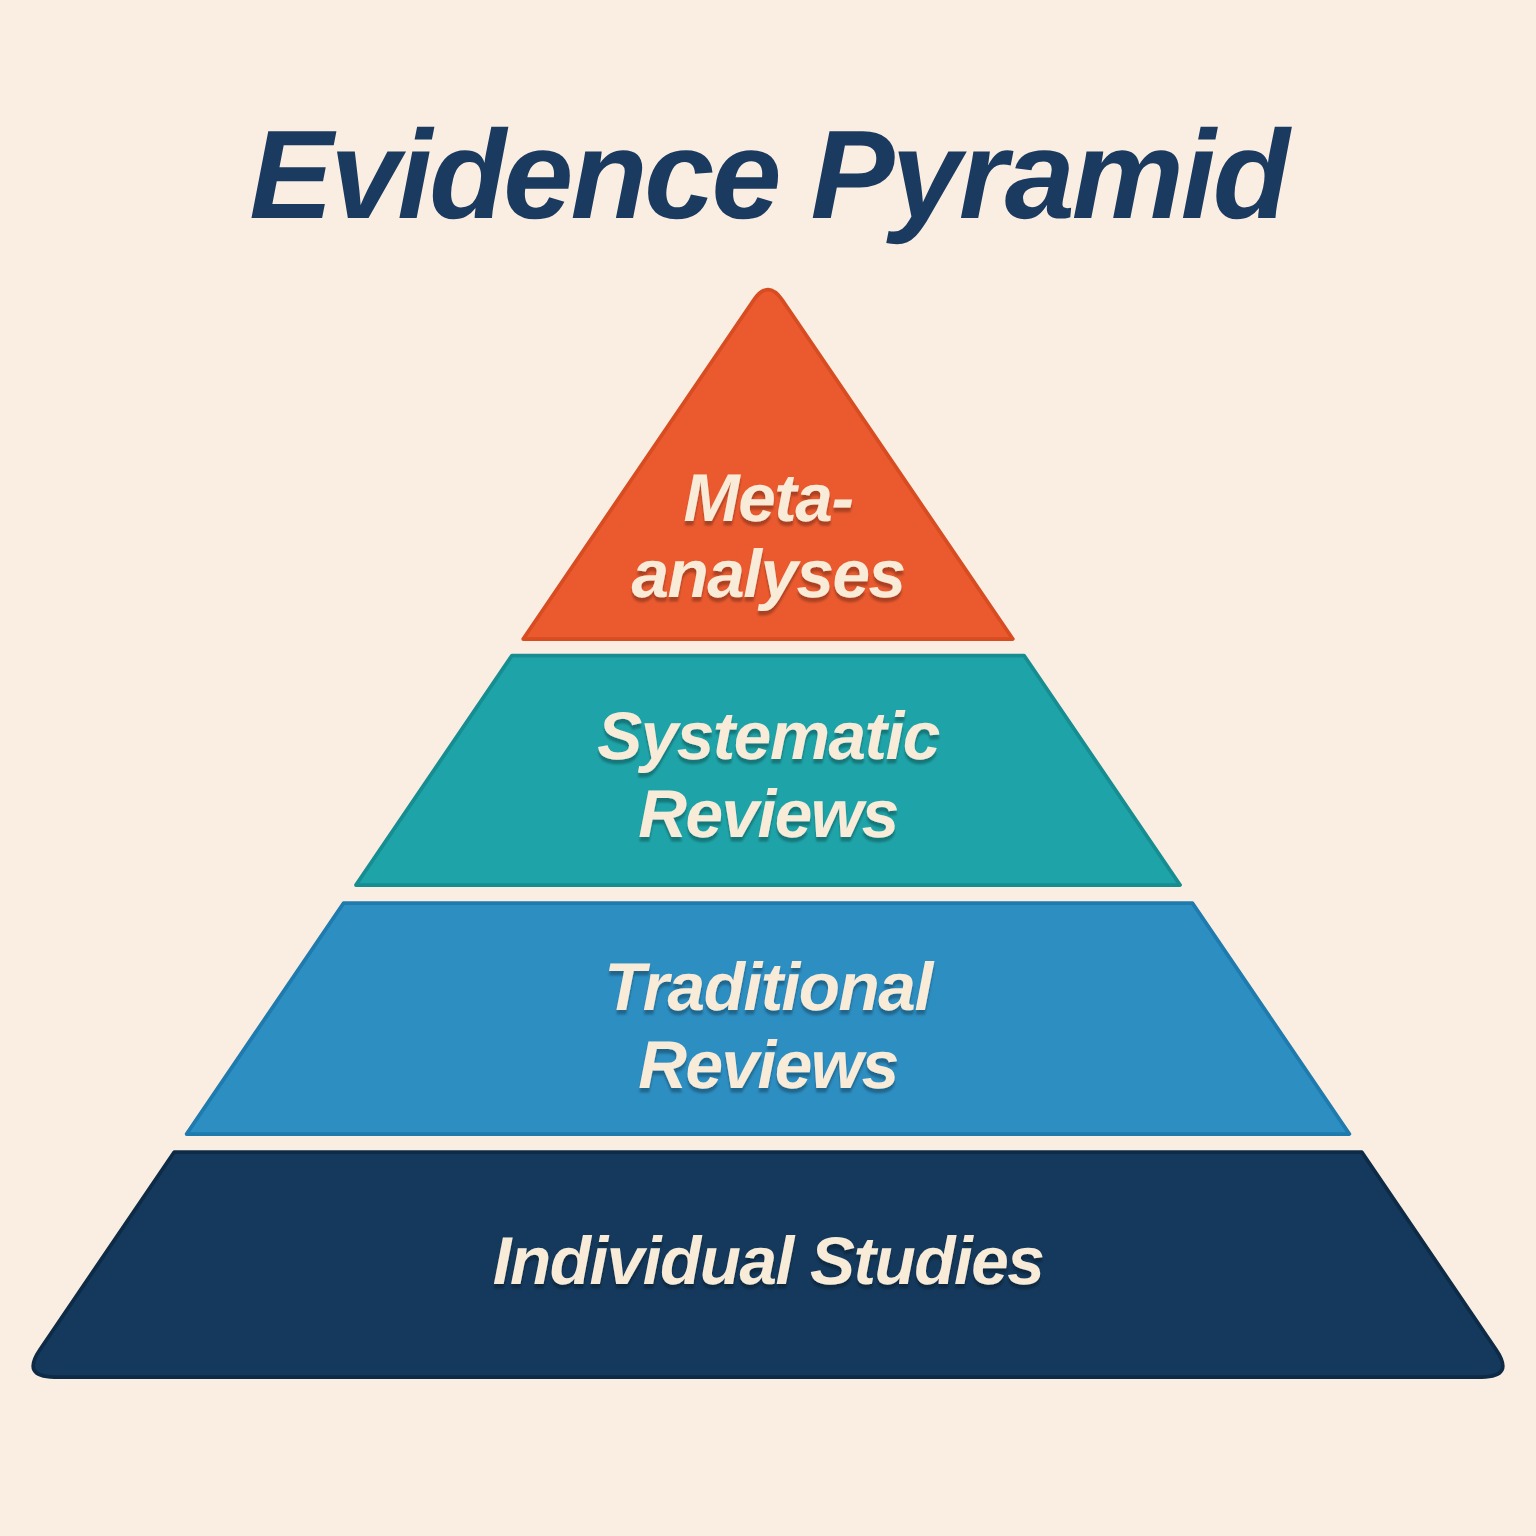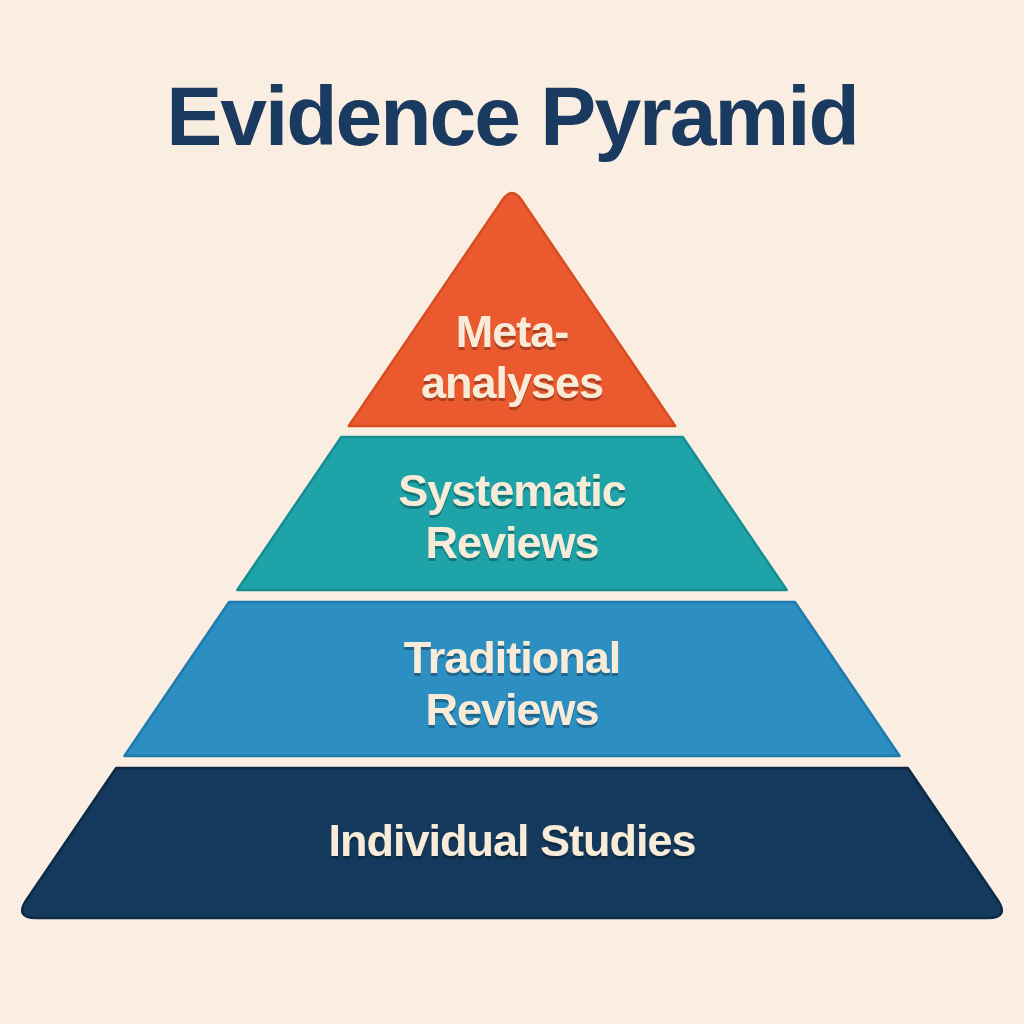--- a/index.html
+++ b/index.html
@@ -8,20 +8,21 @@
     width: 1024px;
     height: 1024px;
     overflow: hidden;
     background: #faeee3;
     font-family: "Liberation Sans", sans-serif;
   }
   .stage {
     position: relative;
     width: 1024px;
     height: 999px;
+    font-style: italic;
   }
   svg { display: block; }
   .diagram-title {
     font-family: "Liberation Sans", sans-serif;
     font-weight: bold;
     font-size: 84px;
     letter-spacing: -2px;
   }
   .tier-label {
     font-family: "Liberation Sans", sans-serif;

